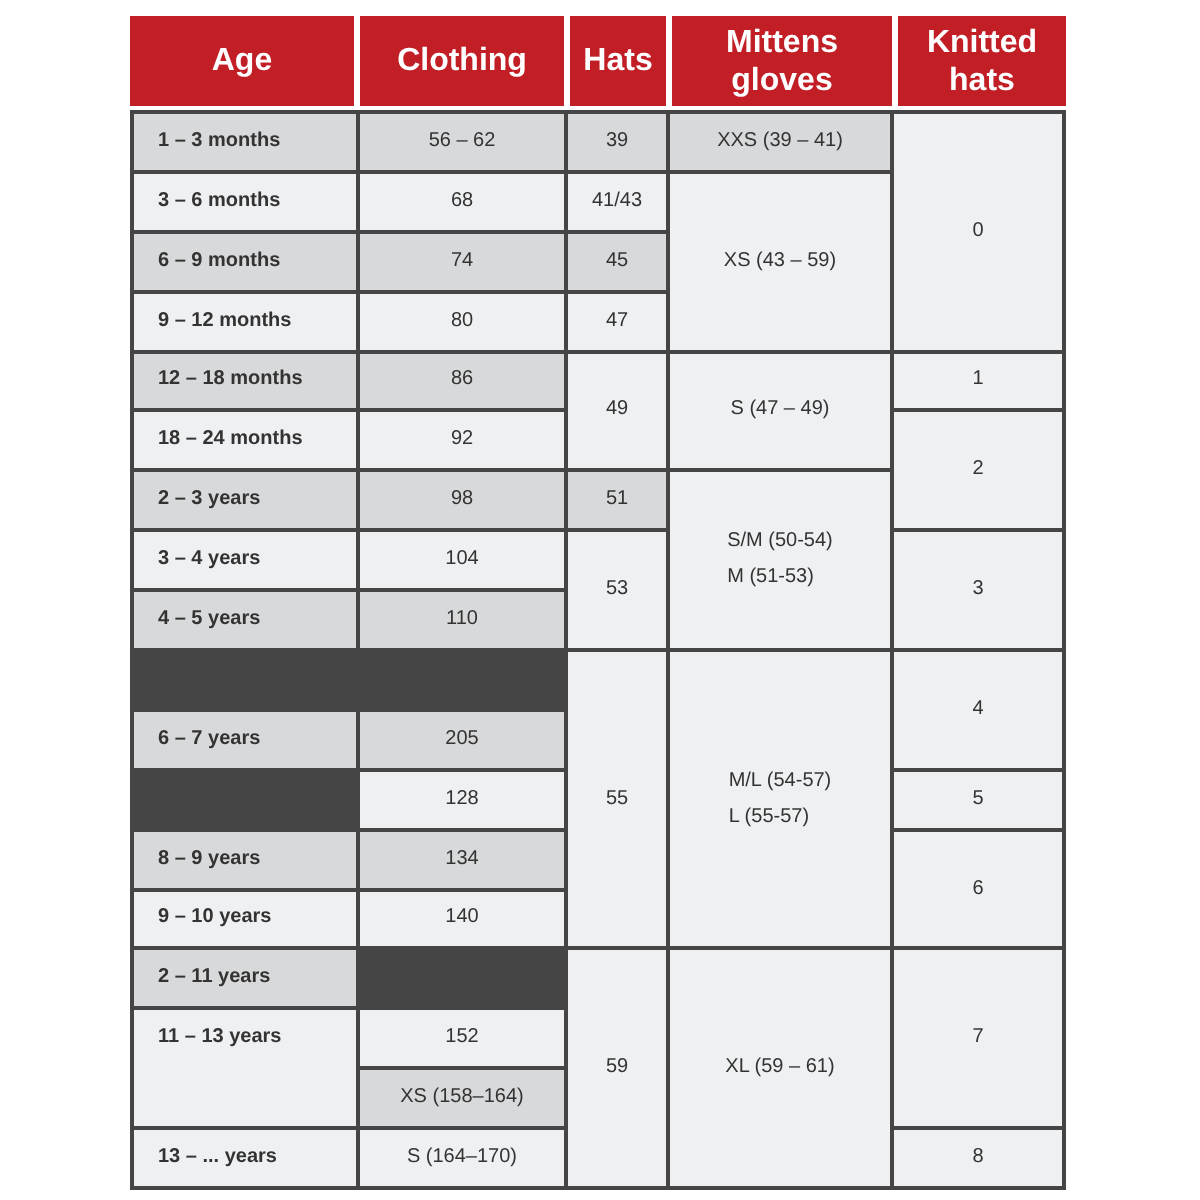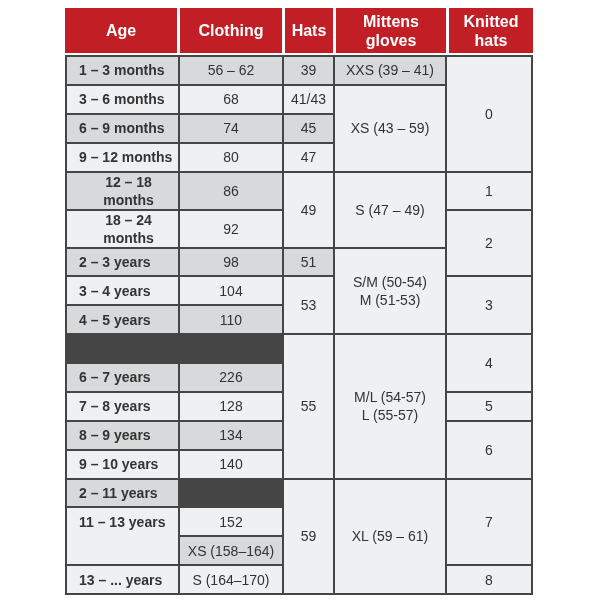--- a/index.html
+++ b/index.html
@@ -5,25 +5,25 @@
   html,body{margin:0;padding:0}
   body{width:600px;height:600px;background:#ffffff;position:relative;
        font-family:"Liberation Sans",sans-serif;overflow:hidden}
   .chart{position:absolute;left:65px;top:8px;width:468px}
   .hdr{display:grid;grid-template-columns:112px 102px 48px 110px 1fr;gap:3px;height:45px}
   .h{background:var(--red,#c11e26);color:#ffffff;font-weight:bold;font-size:16px;line-height:19px;
      display:flex;align-items:center;justify-content:center;text-align:center;white-space:pre-line}
   .tbody{margin-top:2px;box-sizing:border-box;height:540px;padding:2px;
         display:grid;grid-template-columns:111px 102px 49px 110px 1fr;
         grid-template-rows:repeat(18,1fr);gap:2px;background:var(--line,#454545)}
-  .c{background:var(--light,#eff0f2);color:var(--text,#333333);font-size:14px;line-height:18px;
+  .c{background:var(--light,#eff0f2);color:var(--text,#333333);font-size:10px;line-height:18px;
      display:flex;align-items:center;justify-content:center;text-align:center}
   .g{background:var(--gray,#d8d9da)}
   .a{justify-content:flex-start;padding-left:12px;font-weight:bold}
-  .pre{white-space:pre-line;text-align:center}
+  .pre{white-space:pre-line;text-align:left}
   .topalign{align-items:flex-start;padding-top:5px}
 </style>
 </head>
 <body>
 
 <div class="chart">
 
   <div class="hdr">
     <div class="h">Age</div>
     <div class="h">Clothing</div>
@@ -39,37 +39,36 @@
     <div class="c a g" style="grid-row:1;grid-column:1">1 – 3 months</div>
     <div class="c a" style="grid-row:2;grid-column:1">3 – 6 months</div>
     <div class="c a g" style="grid-row:3;grid-column:1">6 – 9 months</div>
     <div class="c a" style="grid-row:4;grid-column:1">9 – 12 months</div>
     <div class="c a g" style="grid-row:5;grid-column:1">12 – 18 months</div>
     <div class="c a" style="grid-row:6;grid-column:1">18 – 24 months</div>
     <div class="c a g" style="grid-row:7;grid-column:1">2 – 3 years</div>
     <div class="c a" style="grid-row:8;grid-column:1">3 – 4 years</div>
     <div class="c a g" style="grid-row:9;grid-column:1">4 – 5 years</div>
     <div class="c a g" style="grid-row:11;grid-column:1">6 – 7 years</div>
-    <div class="c a" style="grid-row:12;grid-column:1">7 – 8 years</div>
     <div class="c a g" style="grid-row:13;grid-column:1">8 – 9 years</div>
     <div class="c a" style="grid-row:14;grid-column:1">9 – 10 years</div>
     <div class="c a g" style="grid-row:15;grid-column:1">2 – 11 years</div>
     <div class="c a topalign" style="grid-row:16/span 2;grid-column:1">11 – 13 years</div>
     <div class="c a" style="grid-row:18;grid-column:1">13 – ... years</div>
 
     <div class="c g" style="grid-row:1;grid-column:2">56 – 62</div>
     <div class="c" style="grid-row:2;grid-column:2">68</div>
     <div class="c g" style="grid-row:3;grid-column:2">74</div>
     <div class="c" style="grid-row:4;grid-column:2">80</div>
     <div class="c g" style="grid-row:5;grid-column:2">86</div>
     <div class="c" style="grid-row:6;grid-column:2">92</div>
     <div class="c g" style="grid-row:7;grid-column:2">98</div>
     <div class="c" style="grid-row:8;grid-column:2">104</div>
     <div class="c g" style="grid-row:9;grid-column:2">110</div>
-    <div class="c g" style="grid-row:11;grid-column:2">226</div>
+    <div class="c g" style="grid-row:11;grid-column:2">205</div>
     <div class="c" style="grid-row:12;grid-column:2">128</div>
     <div class="c g" style="grid-row:13;grid-column:2">134</div>
     <div class="c" style="grid-row:14;grid-column:2">140</div>
     <div class="c" style="grid-row:16;grid-column:2">152</div>
     <div class="c g" style="grid-row:17;grid-column:2">XS (158–164)</div>
     <div class="c" style="grid-row:18;grid-column:2">S (164–170)</div>
 
     <div class="c g" style="grid-row:1;grid-column:3">39</div>
     <div class="c" style="grid-row:2;grid-column:3">41/43</div>
     <div class="c g" style="grid-row:3;grid-column:3">45</div>

